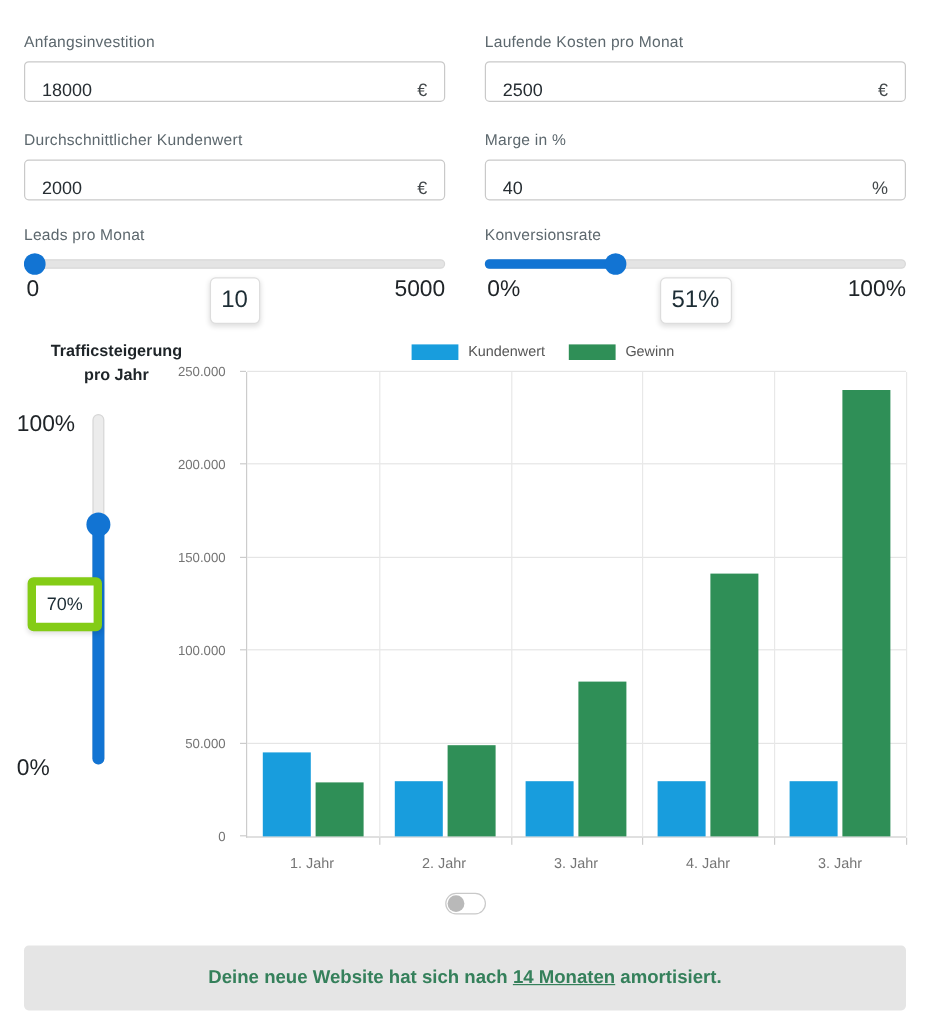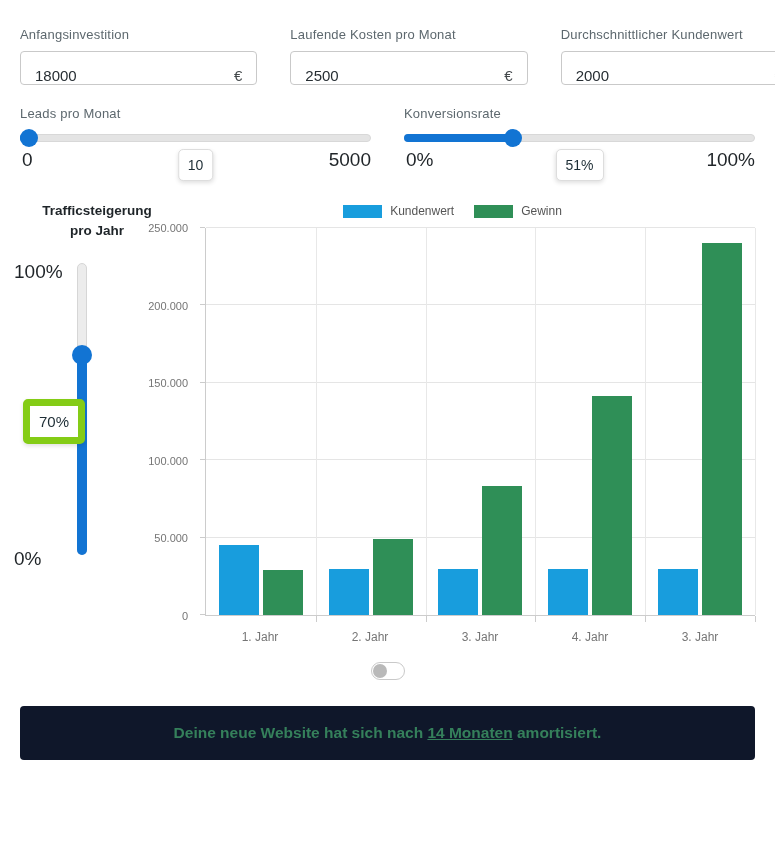--- a/index.html
+++ b/index.html
@@ -1,21 +1,21 @@
 <!DOCTYPE html>
 <html><head>
 <meta charset="utf-8">
 <style>
   * { margin:0; padding:0; box-sizing:border-box; }
   html,body { background:#fff; }
   body { font-family:"Liberation Sans", sans-serif; }
   .page { position:relative; width:775px; height:853px; background:#fff; overflow:hidden; }
 
   
-  .fields-grid { display:grid; grid-template-columns:1fr 1fr 1fr 1fr; column-gap:33px; row-gap:24px;
+  .fields-grid { display:grid; grid-template-columns:1fr 1fr; column-gap:33px; row-gap:24px;
                  margin:27px 20px 0 20px; }
   .field-label { font-size:13px; color:#5d686e; margin-bottom:9px; letter-spacing:.2px; }
   .input-box { display:flex; align-items:flex-end; height:34px; border:1px solid #c9c9c9;
                border-radius:4px; padding:0 14px; background:#fff; }
   .input-box input { flex:1; border:none; outline:none; font-size:15px; color:#272e33;
                      font-family:"Liberation Sans", sans-serif; background:transparent; }
   .input-suffix { font-size:15px; color:#43484b; }
 
   
   .sliders-grid { display:grid; grid-template-columns:1fr 1fr; column-gap:33px;
@@ -25,21 +25,21 @@
   .h-track { position:absolute; left:0; right:0; top:5px; height:8px; background:#e4e4e4;
              border:1px solid #d8d8d8; border-radius:4px; }
   .h-fill { position:absolute; left:0; top:5px; height:8px; background:#1274d3; border-radius:4px; }
   .h-thumb { position:absolute; top:0; width:18px; height:18px; border-radius:50%;
              background:#1274d3; }
   .slider-scale { position:relative; height:40px; margin-top:2px; }
   .scale-min, .scale-max { position:absolute; top:0; font-size:19px; color:#1f2428; }
   .scale-min { left:2px; } .scale-max { right:0; }
   .value-badge { position:absolute; left:50%; transform:translateX(-50%); top:0;
                  background:#fff; border:1px solid #ddd; border-radius:5px;
-                 box-shadow:0 2px 4px rgba(0,0,0,.12); padding:7px 9px; font-size:14px;
+                 box-shadow:0 2px 4px rgba(0,0,0,.12); padding:7px 9px; font-size:20px;
                  color:#1d2d35; min-width:30px; text-align:center; }
 
   
   .analysis { position:relative; height:458px; margin-top:4px; }
   .traffic-title { position:absolute; left:27px; top:8px; width:140px; text-align:center;
                    font-size:13.5px; font-weight:bold; color:#1e2428; line-height:1.5; }
   .v-max { position:absolute; left:14px; top:68px; font-size:19px; color:#1f2428; }
   .v-min { position:absolute; left:14px; top:355px; font-size:19px; color:#1f2428; }
   .v-track { position:absolute; left:77px; top:70px; width:10px; height:292px;
              background:#ececec; border:1px solid #d6d6d6; border-radius:5px; }
@@ -73,21 +73,21 @@
 
   
   .toggle-row { display:flex; justify-content:center; align-items:center; gap:10px; margin-top:11px; }
   .toggle-pill { position:relative; width:34px; height:18px; border:1px solid #c9c9c9;
                  border-radius:9px; background:#fff; }
   .toggle-knob { position:absolute; left:1px; top:1px; width:14px; height:14px;
                  border-radius:50%; background:#b9b9b9; }
   .toggle-label { font-size:15.5px; color:#2f3337; }
 
   
-  .banner { margin:26px 20px 0 20px; height:54px; border-radius:4px; background:#0f172a;
+  .banner { margin:26px 20px 0 20px; height:54px; border-radius:4px; background:#e5e5e5;
             display:flex; align-items:center; justify-content:center; }
   .banner-text { font-size:15.5px; font-weight:bold; color:#35805b; }
   .banner-text .hl { text-decoration:underline; }
 </style>
 </head>
 <body>
 
 <div class="page">
 
   <div class="fields-grid">

